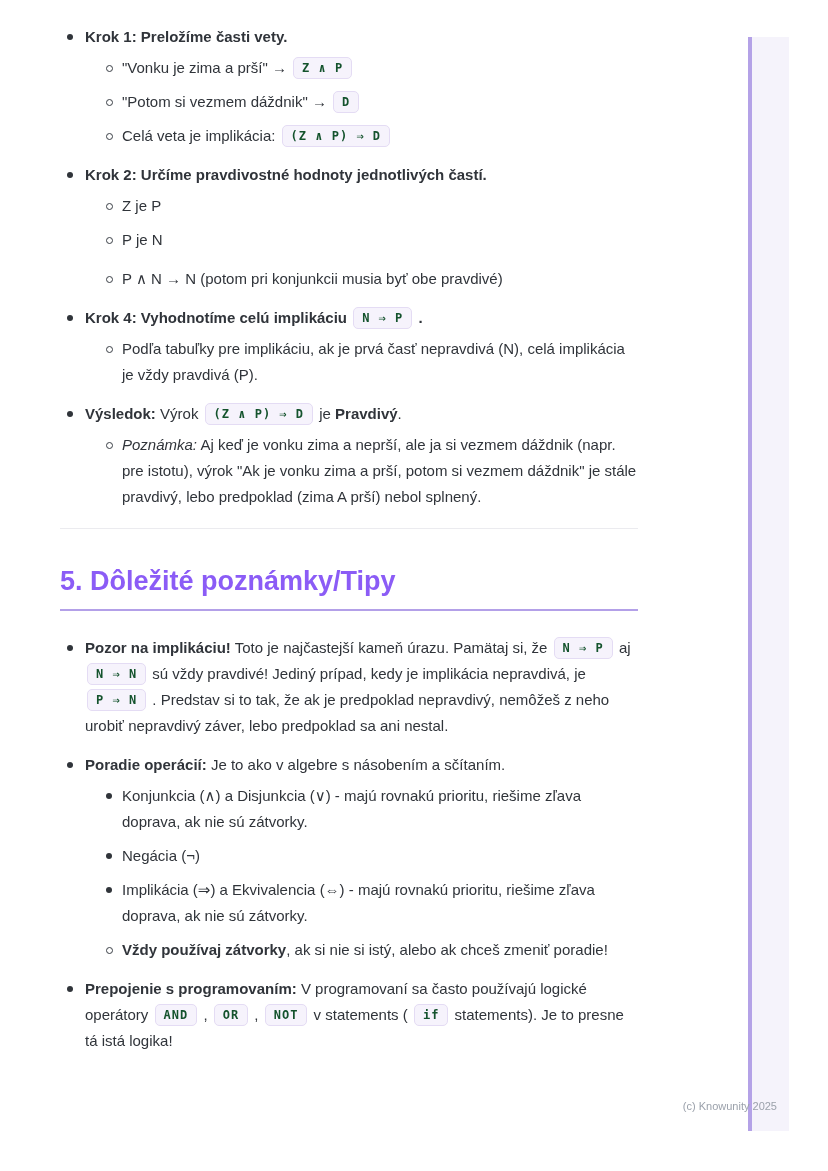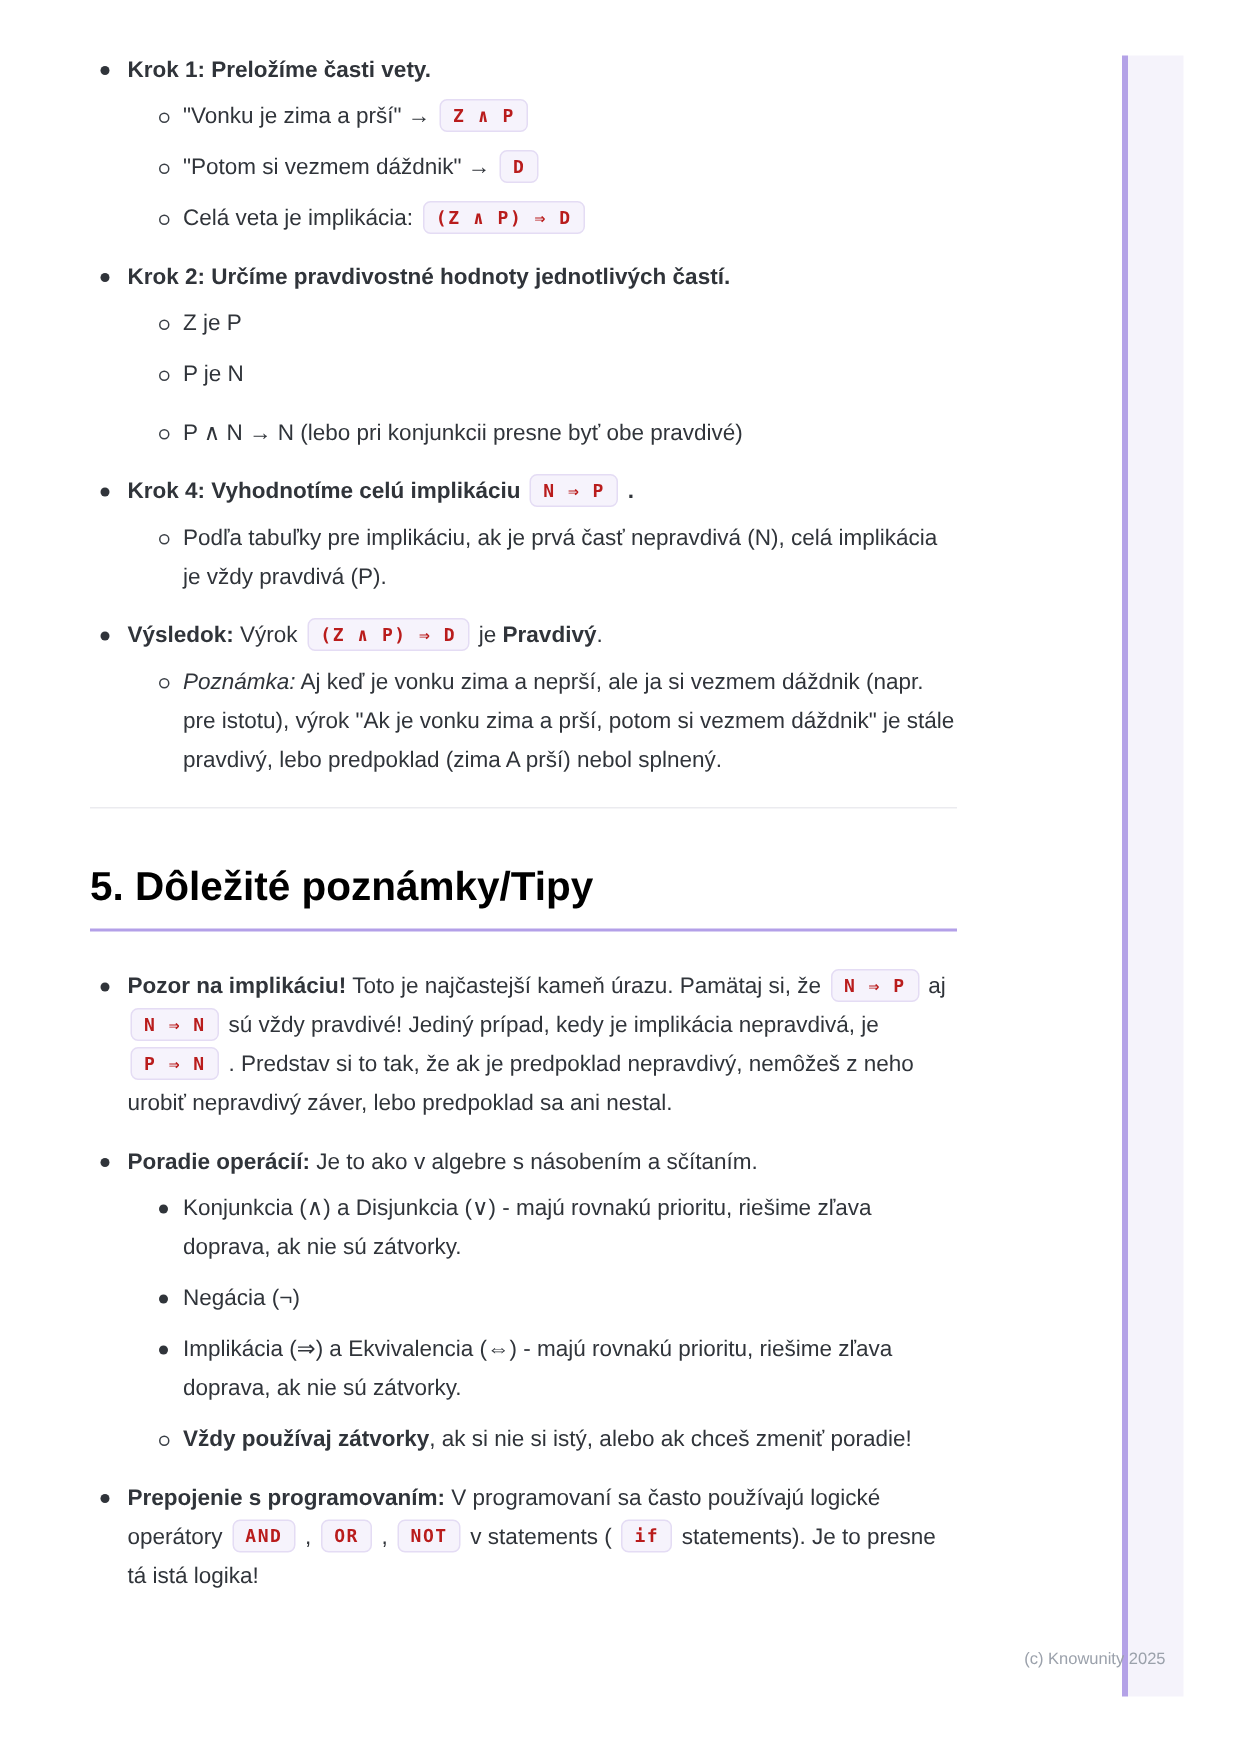--- a/index.html
+++ b/index.html
@@ -3,45 +3,45 @@
 <meta charset="utf-8">
 <style>
   html,body{margin:0;padding:0;}
   body{
     width:828px;height:1171px;position:relative;overflow:hidden;
     background:#ffffff;
     font-family:"Liberation Sans",sans-serif;
     color:#30343a;
   }
   .content{
-    position:absolute;left:60px;top:34px;width:578px;
+    position:absolute;left:60px;top:24px;width:578px;
     font-size:15px;line-height:26px;
   }
   .b{font-weight:700;}
   .i{font-style:italic;}
   .block{margin-bottom:13px;}
   .li{position:relative;}
   .li.l1{padding-left:25px;}
   .subs{padding-left:45px;margin-top:5px;}
   .subs .li{margin-bottom:8px;padding-left:17px;}
   .marker{position:absolute;display:block;width:6px;height:6px;top:10px;}
   .li.l1 > .marker{left:7px;}
   .subs .marker{left:1px;}
   .marker.disc{background:#30343a;border-radius:50%;}
   .marker.circle{background:transparent;border:1.5px solid #3a3f46;border-radius:50%;width:5px;height:5px;}
   .badge{
     display:inline-block;
     font-family:"DejaVu Sans Mono",monospace;font-weight:700;font-size:12px;
-    color:#b91c1c;background:#f6f3fc;border:1px solid #e4dcf4;border-radius:5px;
+    color:#14532d;background:#f6f3fc;border:1px solid #e4dcf4;border-radius:5px;
     padding:3px 8px 2px 8px;letter-spacing:1px;line-height:15px;
     vertical-align:1px;margin:0 2px;white-space:pre;
   }
   .divider{border:none;border-top:1px solid #ebebef;margin:18px 0 0 0;}
   .section-heading{
-    font-size:27px;line-height:32px;font-weight:700;color:#000000;
+    font-size:27px;line-height:32px;font-weight:700;color:#8b5cf6;
     margin:36px 0 24px 0;padding-bottom:12px;
     border-bottom:2px solid #b3a0e8;
   }
   .scroll-panel{position:absolute;left:752px;top:37px;width:37px;height:1094px;background:#f5f3fb;}
   .scroll-thumb{position:absolute;left:748px;top:37px;width:4px;height:1094px;background:#b4a2e7;}
   .page-footer{
     position:absolute;top:1099px;right:51px;z-index:5;
     font-size:11px;line-height:14px;color:#9ba1ab;
   }
 </style>
@@ -84,21 +84,21 @@
           <div class="li l2">
             <span class="marker circle"></span>
             <div class="li-text"><span>P je N</span></div>
           </div>
         </div>
       </div>
       <div class="block">
         <div class="subs">
           <div class="li l2">
             <span class="marker circle"></span>
-            <div class="li-text"><span>P ∧ N → N (lebo pri konjunkcii presne byť obe pravdivé)</span></div>
+            <div class="li-text"><span>P ∧ N → N (potom pri konjunkcii musia byť obe pravdivé)</span></div>
           </div>
         </div>
       </div>
       <div class="block">
         <div class="li l1">
           <span class="marker disc"></span>
           <div class="li-text"><span class="b">Krok 4: Vyhodnotíme celú implikáciu </span><code class="badge">N ⇒ P</code><span class="b"> .</span></div>
         </div>
         <div class="subs">
           <div class="li l2">

